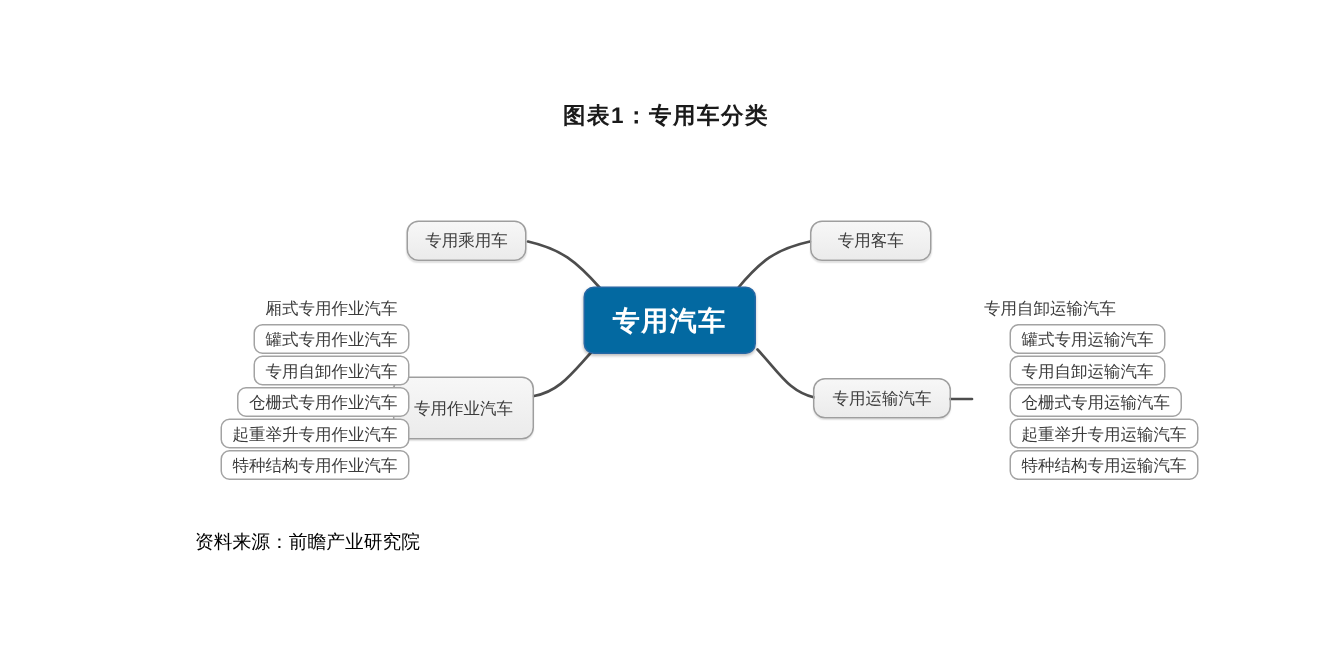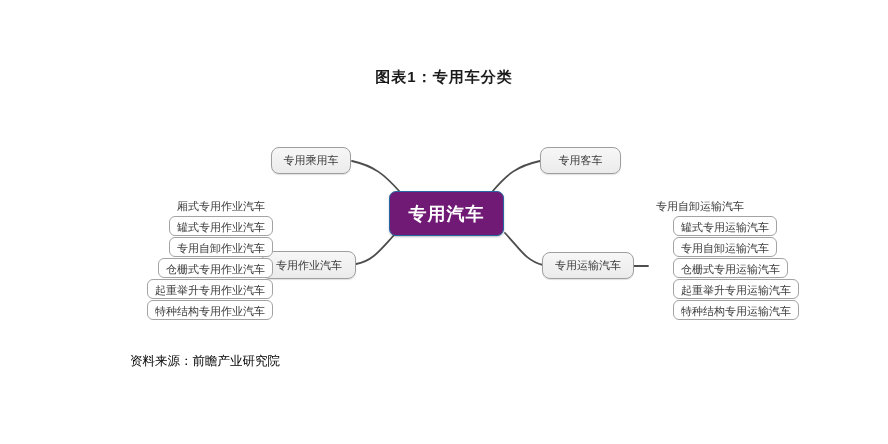--- a/index.html
+++ b/index.html
@@ -35,40 +35,40 @@
     position:absolute;
     z-index:2;
     display:flex;
     align-items:center;
     justify-content:center;
     box-sizing:border-box;
   }
   .root-node{
     left:389px;top:191px;
     width:115px;height:45px;
-    background:#701a75;
+    background:#0369a1;
     border:1px solid #2568a5;
     border-radius:7px;
     color:#ffffff;
     font-size:18px;
     font-weight:bold;
     letter-spacing:1px;
     box-shadow:0 1px 2px rgba(0,0,0,0.25);
   }
   .branch-node{
     background:linear-gradient(#f7f7f7,#ebebeb);
     border:1px solid #9e9e9e;
     border-radius:8px;
     color:#3c3c3c;
     font-size:11px;
     box-shadow:0 1px 1px rgba(0,0,0,0.12);
   }
   .bn-passenger{left:271px;top:147px;width:80px;height:27px;}
   .bn-bus{left:540px;top:147px;width:81px;height:27px;}
-  .bn-work{left:262px;top:251px;width:94px;height:28px;}
+  .bn-work{left:262px;top:251px;width:94px;height:42px;}
   .bn-transport{left:542px;top:252px;width:92px;height:27px;}
   .leaf-col{
     position:absolute;
     z-index:2;
     display:flex;
     flex-direction:column;
   }
   .leaf-col-left{
     left:136px;top:195px;width:137px;
     align-items:flex-end;

